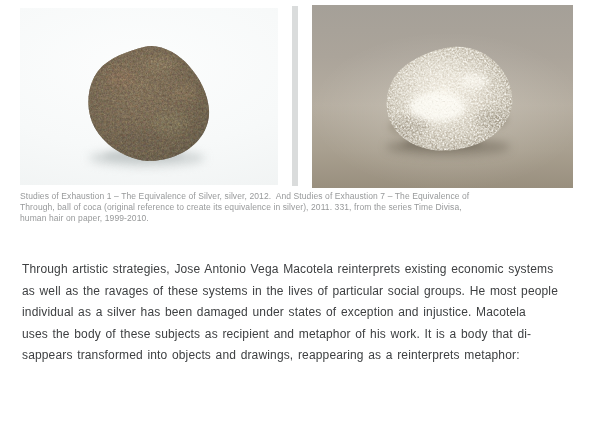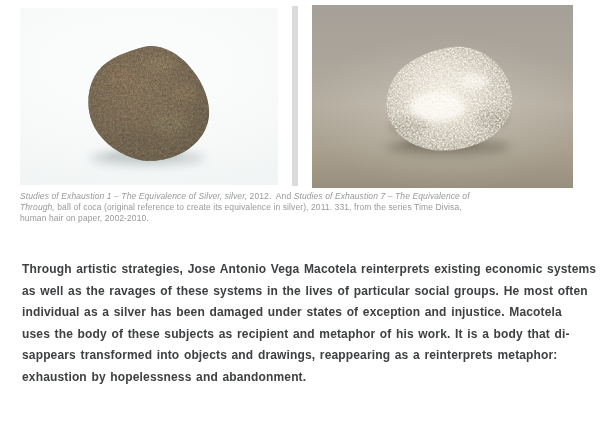--- a/index.html
+++ b/index.html
@@ -20,26 +20,26 @@
     left:312px;top:5px;width:261px;height:183px;
     background:
       radial-gradient(85% 70% at 52% 58%, rgba(255,253,245,0.22) 0%, rgba(255,253,245,0) 62%),
       linear-gradient(180deg,#a5a098 0%,#aba49a 28%,#b5ada0 55%,#a89f8f 80%,#998f7e 100%);
   }
   .caption{
     position:absolute;left:20px;top:191px;width:570px;
     color:#97999a;font-size:8.5px;line-height:11.2px;letter-spacing:.1px;
   }
   .cap-line{white-space:pre;}
-  .it{font-style:italic;}
+  .it{}
   .body-text{
     position:absolute;left:22px;top:259px;width:578px;
     color:#3e4042;font-size:12px;line-height:21.6px;letter-spacing:.15px;word-spacing:1.1px;
   }
-  .body-line{white-space:pre;font-weight:bold;}
+  .body-line{white-space:pre;}
   svg{display:block;}
 </style>
 </head>
 <body>
 
 <div>
 
   <div class="photo photo-left">
     <svg width="258" height="177" viewBox="0 0 258 177">
       <defs>
@@ -115,23 +115,22 @@
       <path d="M140 42 C158 40 176 48 186 60 C196 71 202 86 200 100 C198 114 188 128 172 136 C156 144 134 148 116 144 C98 140 84 130 78 116 C72 102 74 84 84 70 C94 56 120 44 140 42 Z" filter="url(#fRshade)" opacity="0.5"></path>
       <path d="M140 42 C158 40 176 48 186 60 C196 71 202 86 200 100 C198 114 188 128 172 136 C156 144 134 148 116 144 C98 140 84 130 78 116 C72 102 74 84 84 70 C94 56 120 44 140 42 Z" filter="url(#fRspark)" opacity="0.9"></path>
     </svg>
   </div>
 
 </div>
 
 <div class="caption">
     <div class="cap-line"><span class="it">Studies of Exhaustion 1 – The Equivalence of Silver, silver,</span><span> 2012.  And </span><span class="it">Studies of Exhaustion 7 – The Equivalence of</span></div>
     <div class="cap-line"><span class="it">Through,</span><span> ball of coca (original reference to create its equivalence in silver), 2011. 331, from the series Time Divisa,</span></div>
-    <div class="cap-line"><span>human hair on paper, 2002-2010.</span></div>
+    <div class="cap-line"><span>human hair on paper, 1999-2010.</span></div>
   </div>
 
 <div class="body-text">
     <div class="body-line">Through artistic strategies, Jose Antonio Vega Macotela reinterprets existing economic systems</div>
-    <div class="body-line">as well as the ravages of these systems in the lives of particular social groups. He most often</div>
+    <div class="body-line">as well as the ravages of these systems in the lives of particular social groups. He most people</div>
     <div class="body-line">individual as a silver has been damaged under states of exception and injustice. Macotela</div>
     <div class="body-line">uses the body of these subjects as recipient and metaphor of his work. It is a body that di-</div>
     <div class="body-line">sappears transformed into objects and drawings, reappearing as a reinterprets metaphor:</div>
-    <div class="body-line">exhaustion by hopelessness and abandonment.</div>
   </div>
 
 </body></html>

